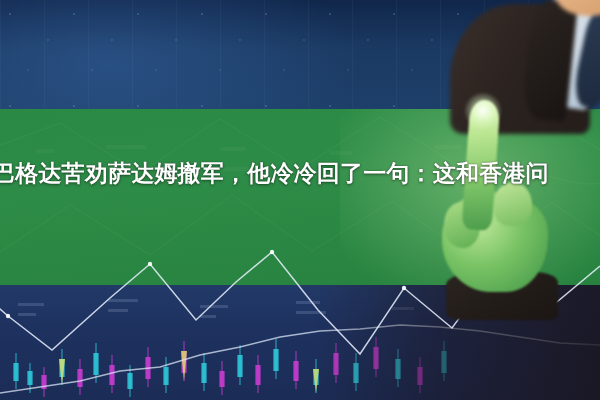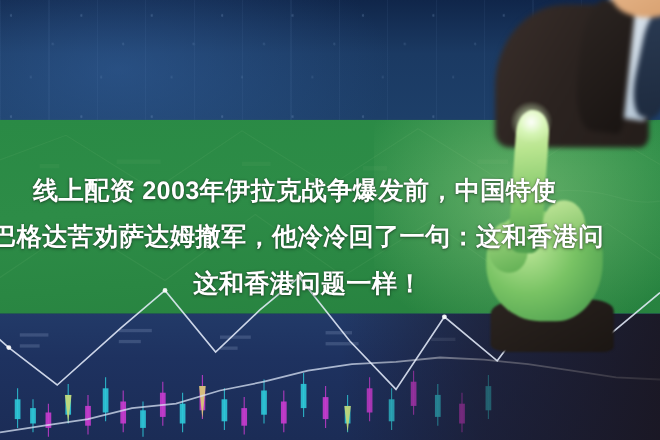--- a/index.html
+++ b/index.html
@@ -313,18 +313,16 @@
   <div class="hand" style="z-index:30">
     <div class="cuff"></div>
     <div class="palm"></div>
     <div class="knuckle2"></div>
     <div class="knuckle1"></div>
     <div class="finger"></div>
     <div class="fingertip-glow"></div>
   </div>
 
   <div class="headline">
-    <div class="hl-line hl-1">线上配资 2003年伊拉克战争爆发前，中国特使</div>
     <div class="hl-line hl-2">巴格达苦劝萨达姆撤军，他冷冷回了一句：这和香港问</div>
-    <div class="hl-line hl-3">这和香港问题一样！</div>
   </div>
 
 </div>
 
 </body></html>

